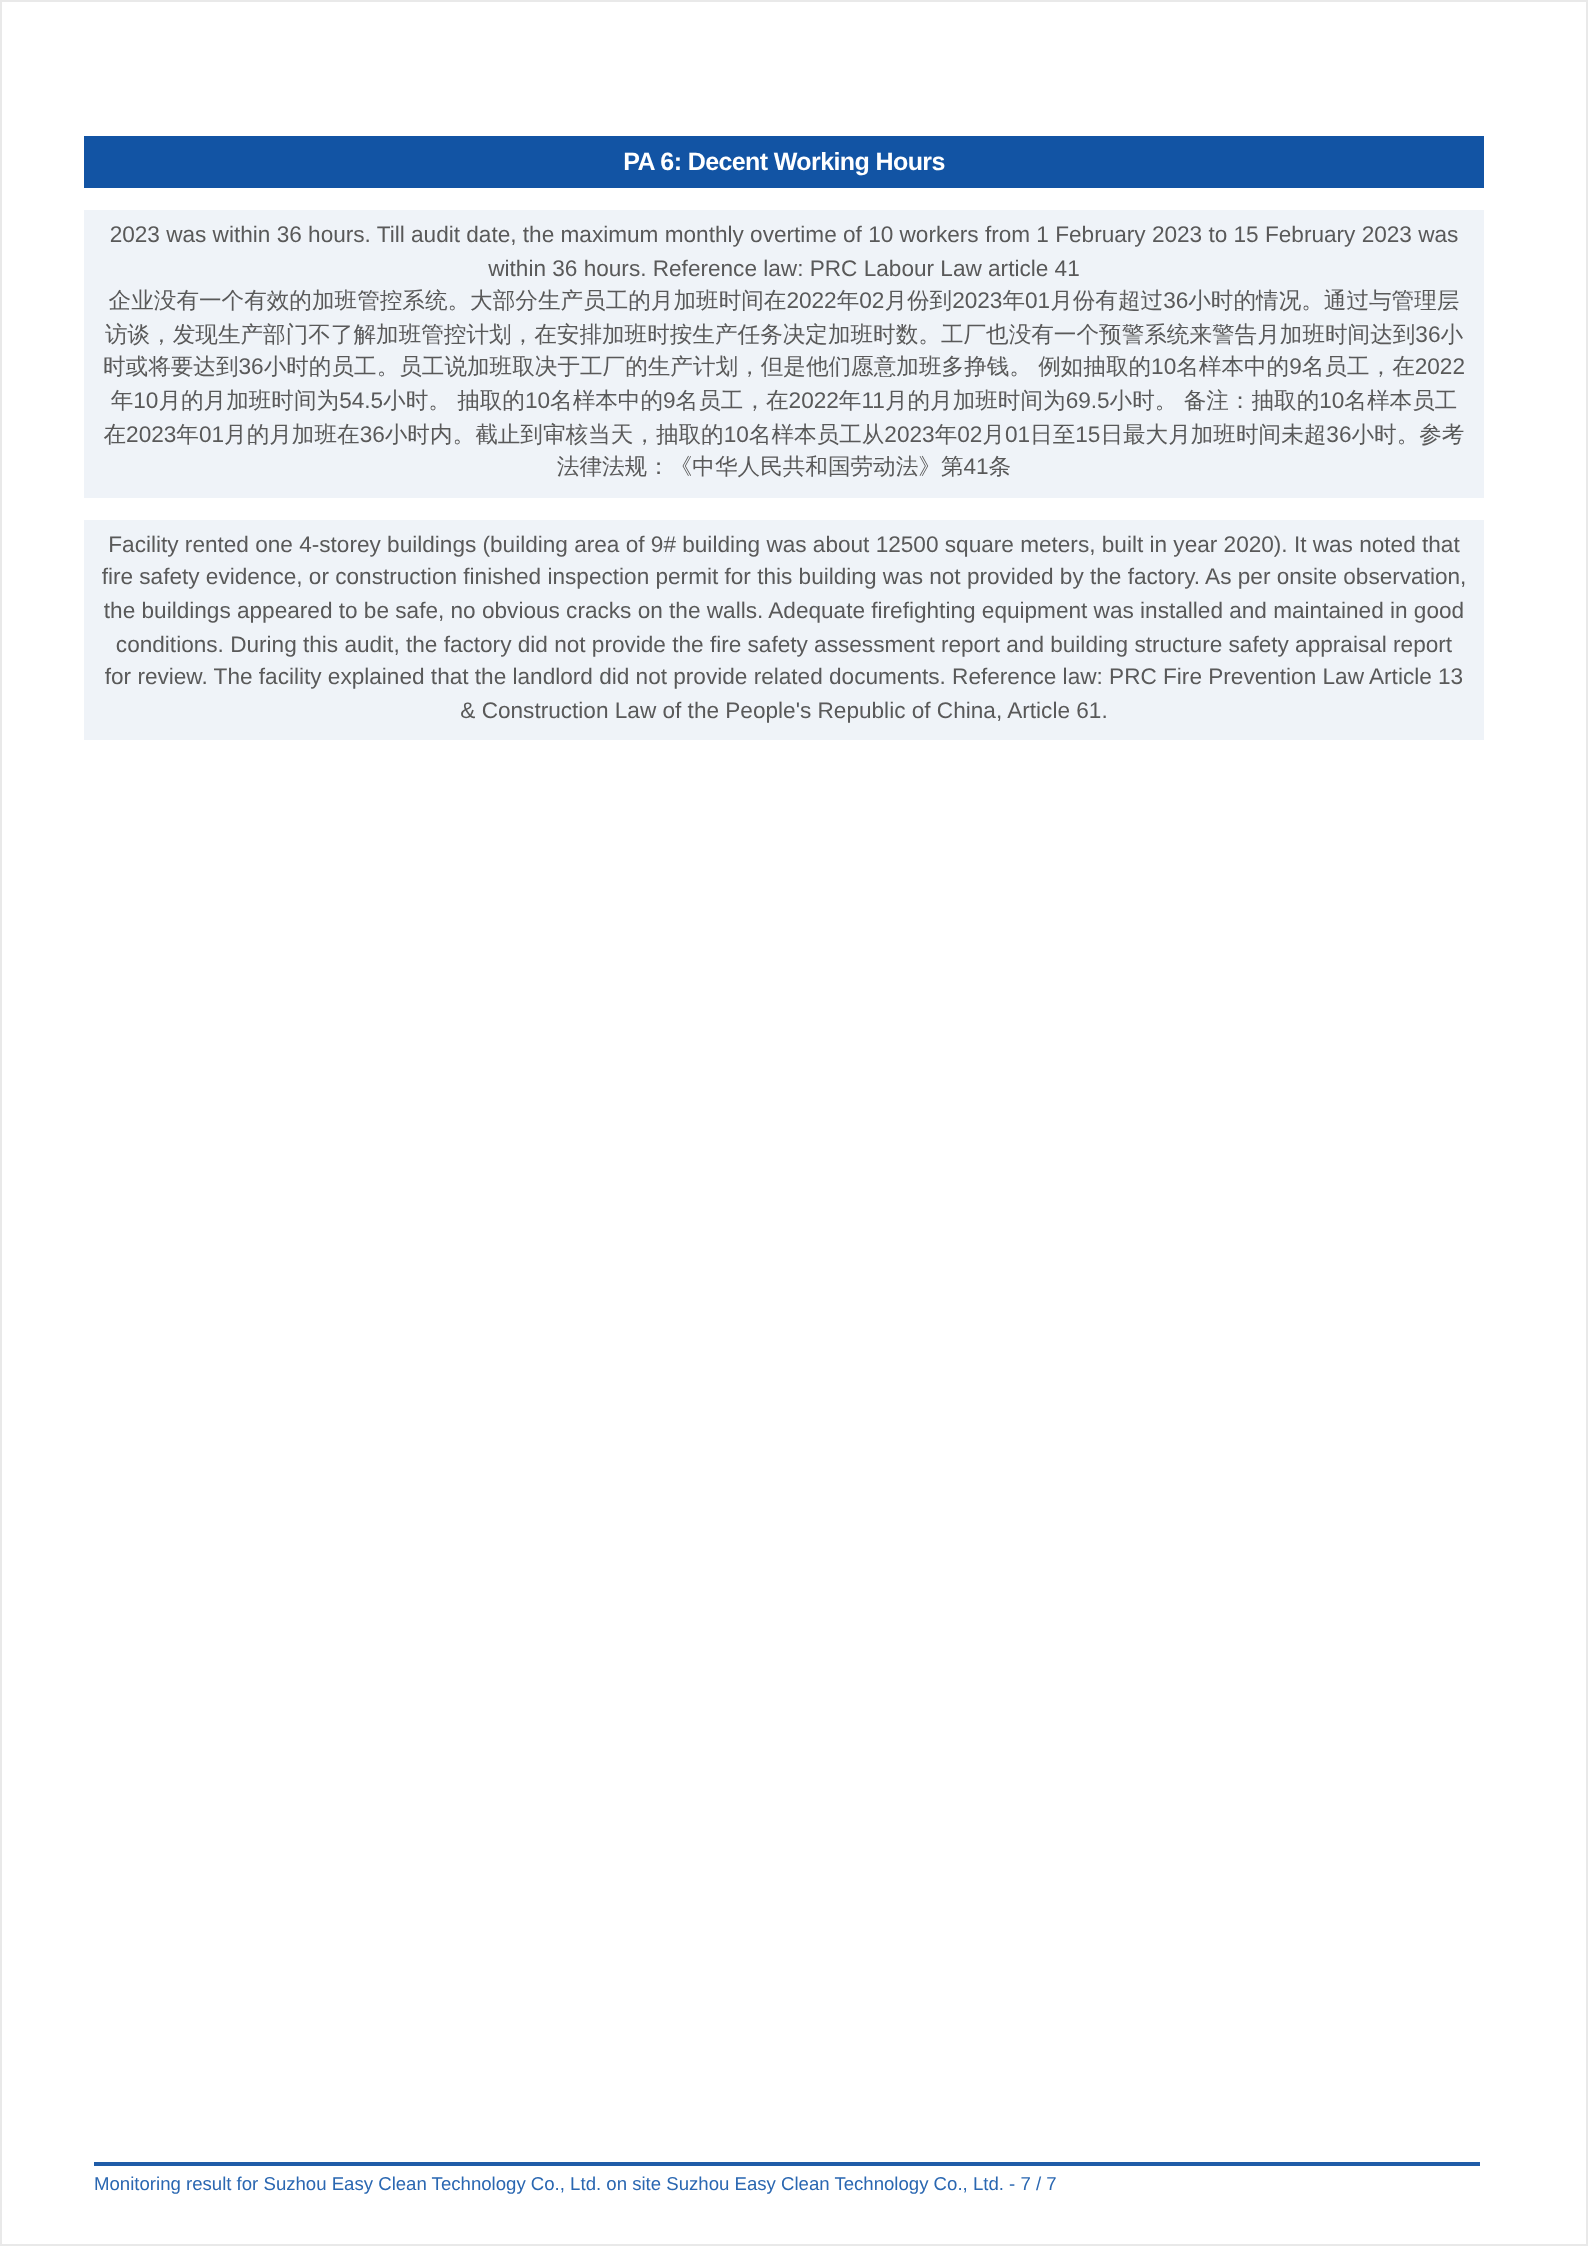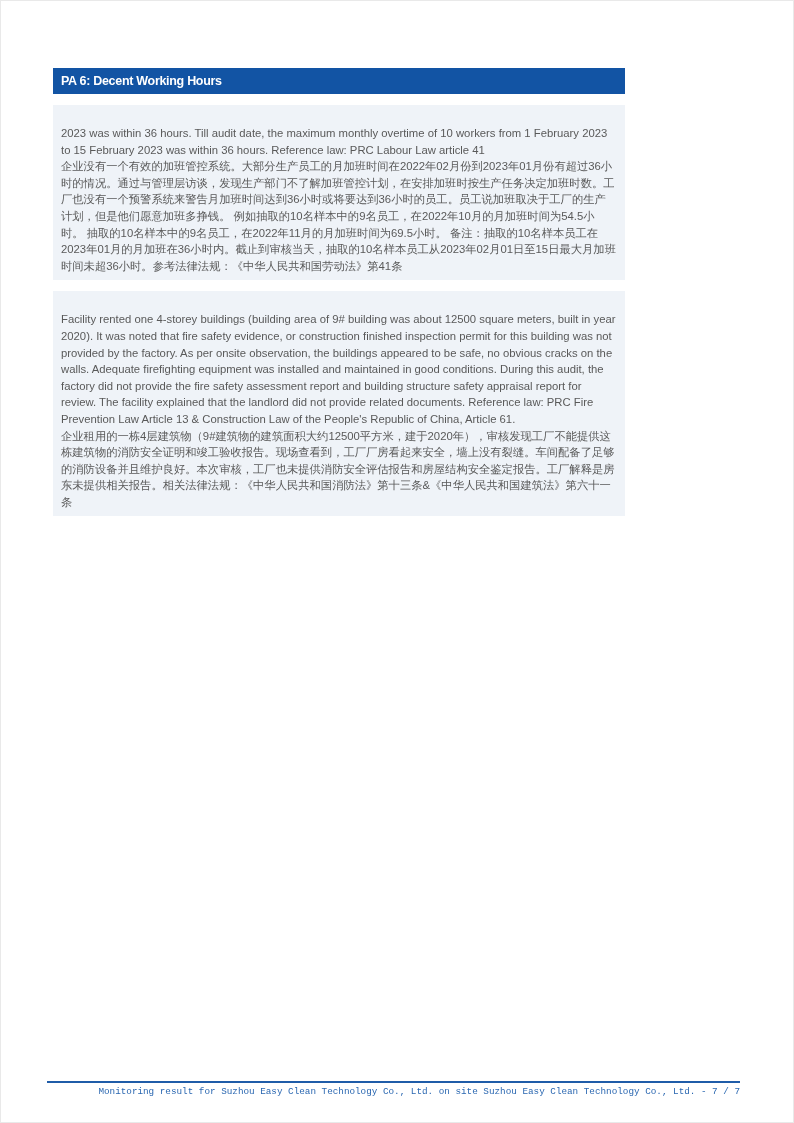--- a/index.html
+++ b/index.html
@@ -10,39 +10,40 @@
   body {
     width: 794px;
     height: 1123px;
     position: relative;
     font-family: "Liberation Sans", sans-serif;
     box-shadow: inset 0 0 0 1px #e9e9e9;
     overflow: hidden;
   }
   .content {
     position: absolute;
-    left: 53px;
+    left: 42px;
     top: 68px;
-    width: 572px;
+    width: 700px;
+    text-align: center;
   }
   .section-header {
     background: #1254a4;
     color: #ffffff;
     font-weight: bold;
     font-size: 12.5px;
     line-height: 16px;
     padding: 5px 8px;
     letter-spacing: -0.3px;
   }
   .section-body {
     background: #eff3f8;
     color: #595959;
     font-size: 11.3px;
     line-height: 16.6px;
-    padding: 20px 8px 6px 8px;
+    padding: 5px 8px 6px 8px;
     margin-top: 11px;
     margin-bottom: 9px;
   }
   .section-body p {
     margin: 0;
   }
   .section-body p.cn {
     margin-left: 0;
   }
   .footer {
@@ -50,46 +51,44 @@
     left: 47px;
     top: 1081px;
     width: 693px;
   }
   .footer-rule {
     border-top: 2px solid #1f5ca8;
     height: 0;
   }
   .footer-text {
     margin-top: 3px;
-    text-align: right;
+    text-align: left;
     color: #2a67b1;
     font-size: 9.3px;
     line-height: 12px;
-    font-family: Liberation Mono, monospace;
   }
 </style>
 </head>
 <body>
 
 <div class="content">
 
   <section>
     <div class="section-header">
       <span>PA 6: Decent Working Hours</span>
     </div>
     <div class="section-body">
       <p class="en">2023 was within 36 hours. Till audit date, the maximum monthly overtime of 10 workers from 1 February 2023 to 15 February 2023 was within 36 hours. Reference law: PRC Labour Law article 41</p>
       <p class="cn">企业没有一个有效的加班管控系统。大部分生产员工的月加班时间在2022年02月份到2023年01月份有超过36小时的情况。通过与管理层访谈，发现生产部门不了解加班管控计划，在安排加班时按生产任务决定加班时数。工厂也没有一个预警系统来警告月加班时间达到36小时或将要达到36小时的员工。员工说加班取决于工厂的生产计划，但是他们愿意加班多挣钱。 例如抽取的10名样本中的9名员工，在2022年10月的月加班时间为54.5小时。 抽取的10名样本中的9名员工，在2022年11月的月加班时间为69.5小时。 备注：抽取的10名样本员工在2023年01月的月加班在36小时内。截止到审核当天，抽取的10名样本员工从2023年02月01日至15日最大月加班时间未超36小时。参考法律法规：《中华人民共和国劳动法》第41条</p>
     </div>
   </section>
 
   <section>
     <div class="section-body">
       <p class="en">Facility rented one 4-storey buildings (building area of 9# building was about 12500 square meters, built in year 2020). It was noted that fire safety evidence, or construction finished inspection permit for this building was not provided by the factory. As per onsite observation, the buildings appeared to be safe, no obvious cracks on the walls. Adequate firefighting equipment was installed and maintained in good conditions. During this audit, the factory did not provide the fire safety assessment report and building structure safety appraisal report for review. The facility explained that the landlord did not provide related documents. Reference law: PRC Fire Prevention Law Article 13 &amp; Construction Law of the People's Republic of China, Article 61.</p>
-      <p class="cn">企业租用的一栋4层建筑物（9#建筑物的建筑面积大约12500平方米，建于2020年），审核发现工厂不能提供这栋建筑物的消防安全证明和竣工验收报告。现场查看到，工厂厂房看起来安全，墙上没有裂缝。车间配备了足够的消防设备并且维护良好。本次审核，工厂也未提供消防安全评估报告和房屋结构安全鉴定报告。工厂解释是房东未提供相关报告。相关法律法规：《中华人民共和国消防法》第十三条&amp;《中华人民共和国建筑法》第六十一条</p>
     </div>
   </section>
 
 </div>
 
 <div class="footer">
   <div class="footer-rule"></div>
   <div class="footer-text">Monitoring result for Suzhou Easy Clean Technology Co., Ltd. on site Suzhou Easy Clean Technology Co., Ltd. - 7 / 7</div>
 </div>
 

